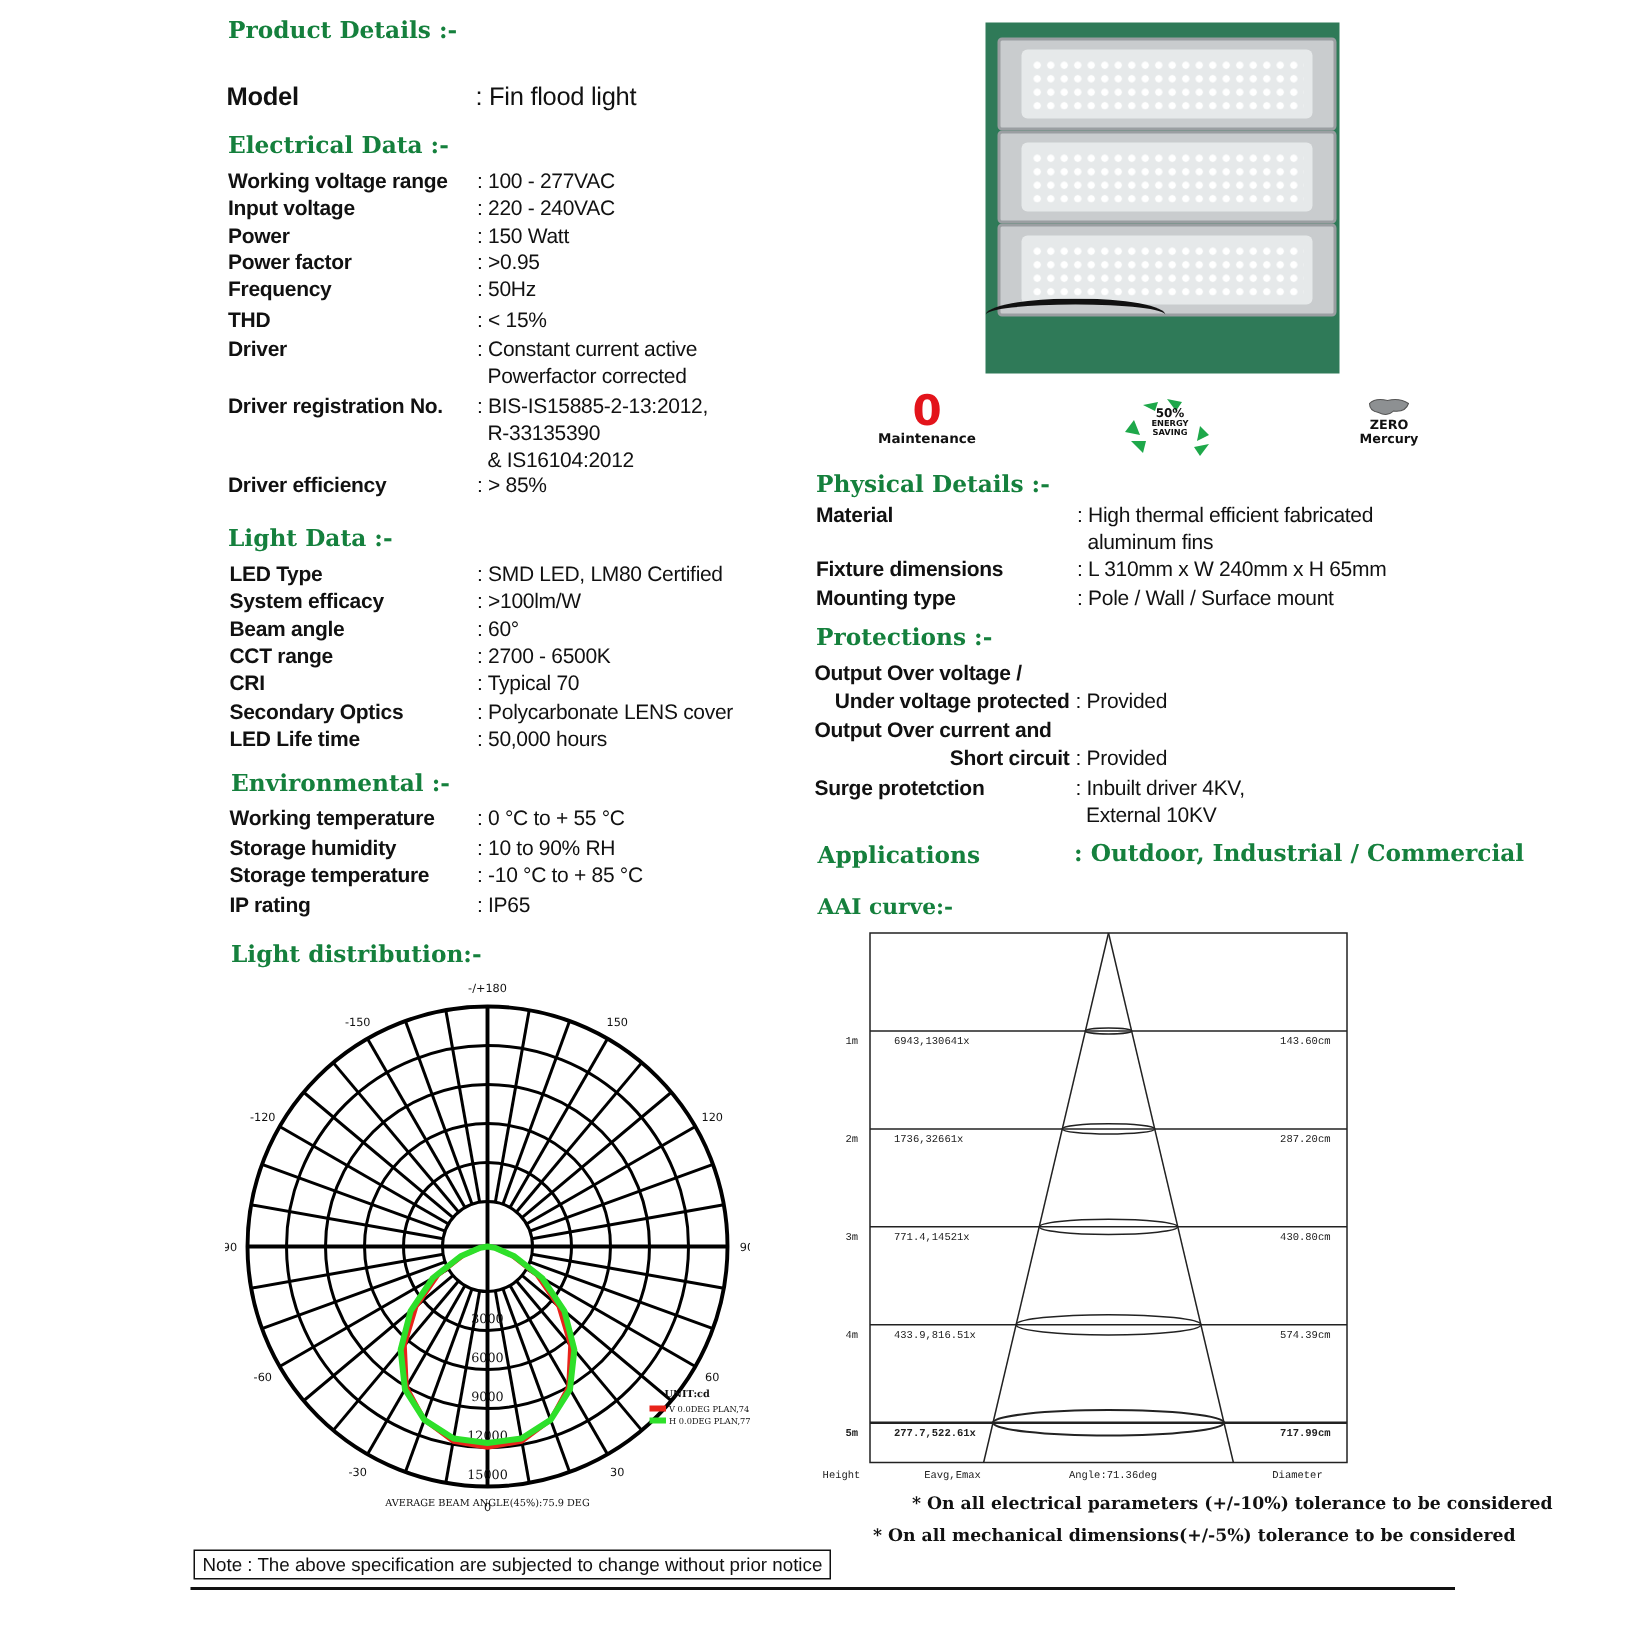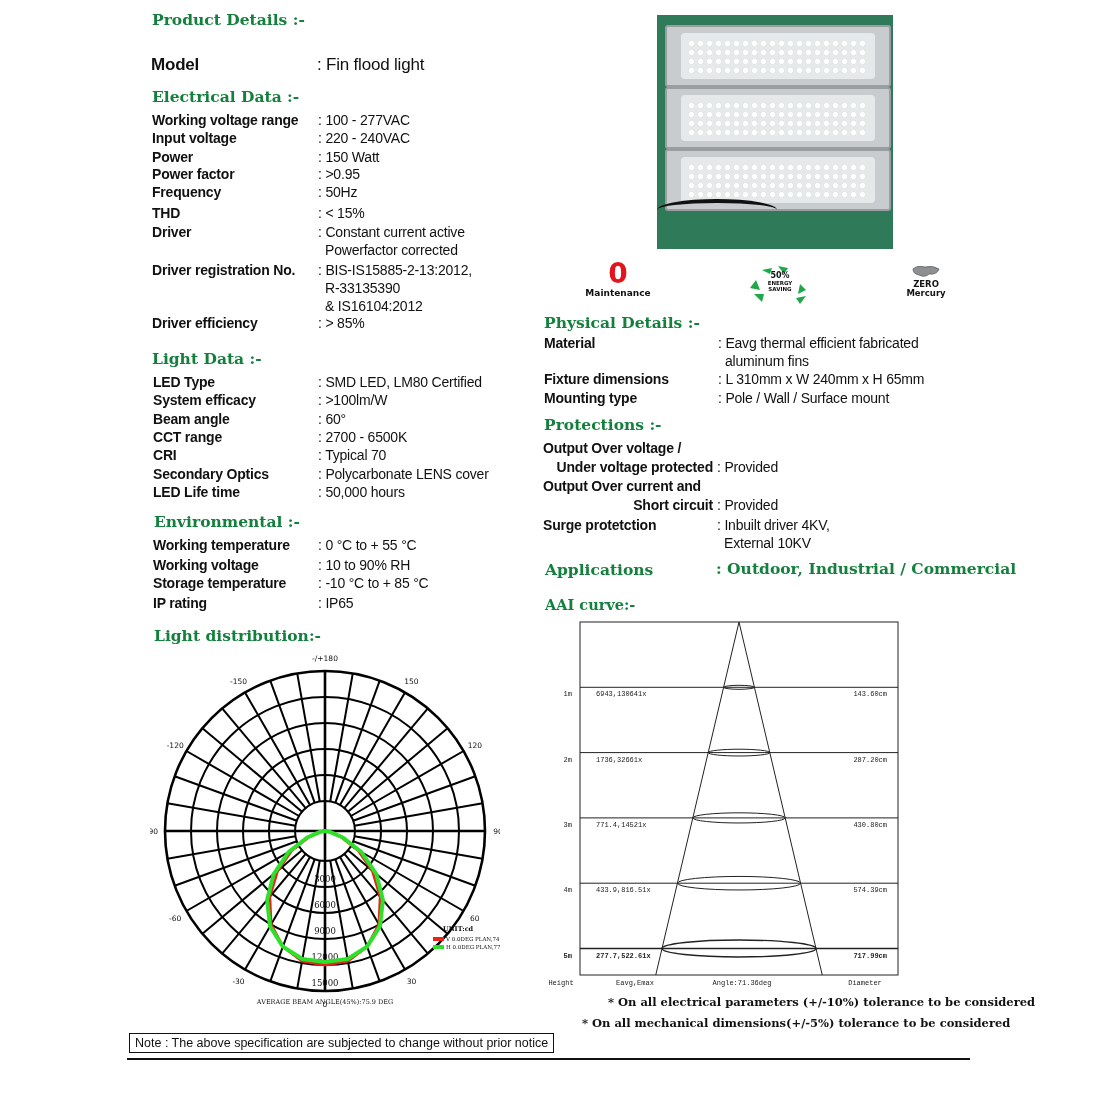--- a/index.html
+++ b/index.html
@@ -141,21 +141,21 @@
 
 <div class="abs h" style="left:154px;top:512px;">Environmental :-</div>
 <div id="env">
     <div class="row" style="left: 153px; top: 537px; width: 440px;">
       <span class="lbl">Working temperature</span>
       <span class="val" style="left: 165px;">
         <span class="l2">:  0 °C to + 55 °C</span>
       </span>
     </div>
     <div class="row" style="left: 153px; top: 557px; width: 440px;">
-      <span class="lbl">Working voltage</span>
+      <span class="lbl">Storage humidity</span>
       <span class="val" style="left: 165px;">
         <span class="l2">: 10 to 90% RH</span>
       </span>
     </div>
     <div class="row" style="left: 153px; top: 575px; width: 440px;">
       <span class="lbl">Storage temperature</span>
       <span class="val" style="left: 165px;">
         <span class="l2">: -10 °C to + 85 °C</span>
       </span>
     </div>
@@ -289,21 +289,21 @@
     <div>ZERO</div>
     <div>Mercury</div>
   </div>
 </div>
 
 <div class="abs h" style="left:544px;top:313px;">Physical Details :-</div>
 <div id="phys">
     <div class="row" style="left: 544px; top: 335px; width: 440px;">
       <span class="lbl">Material</span>
       <span class="val" style="left: 174px;">
-        <span class="l2">: Eavg thermal efficient fabricated</span>
+        <span class="l2">: High thermal efficient fabricated</span>
         <span class="l2" style="padding-left: 7px; margin-top: 2px;">aluminum fins</span>
       </span>
     </div>
     <div class="row" style="left: 544px; top: 371px; width: 440px;">
       <span class="lbl">Fixture dimensions</span>
       <span class="val" style="left: 174px;">
         <span class="l2">: L 310mm x W 240mm x H 65mm</span>
       </span>
     </div>
     <div class="row" style="left: 544px; top: 390px; width: 440px;">

